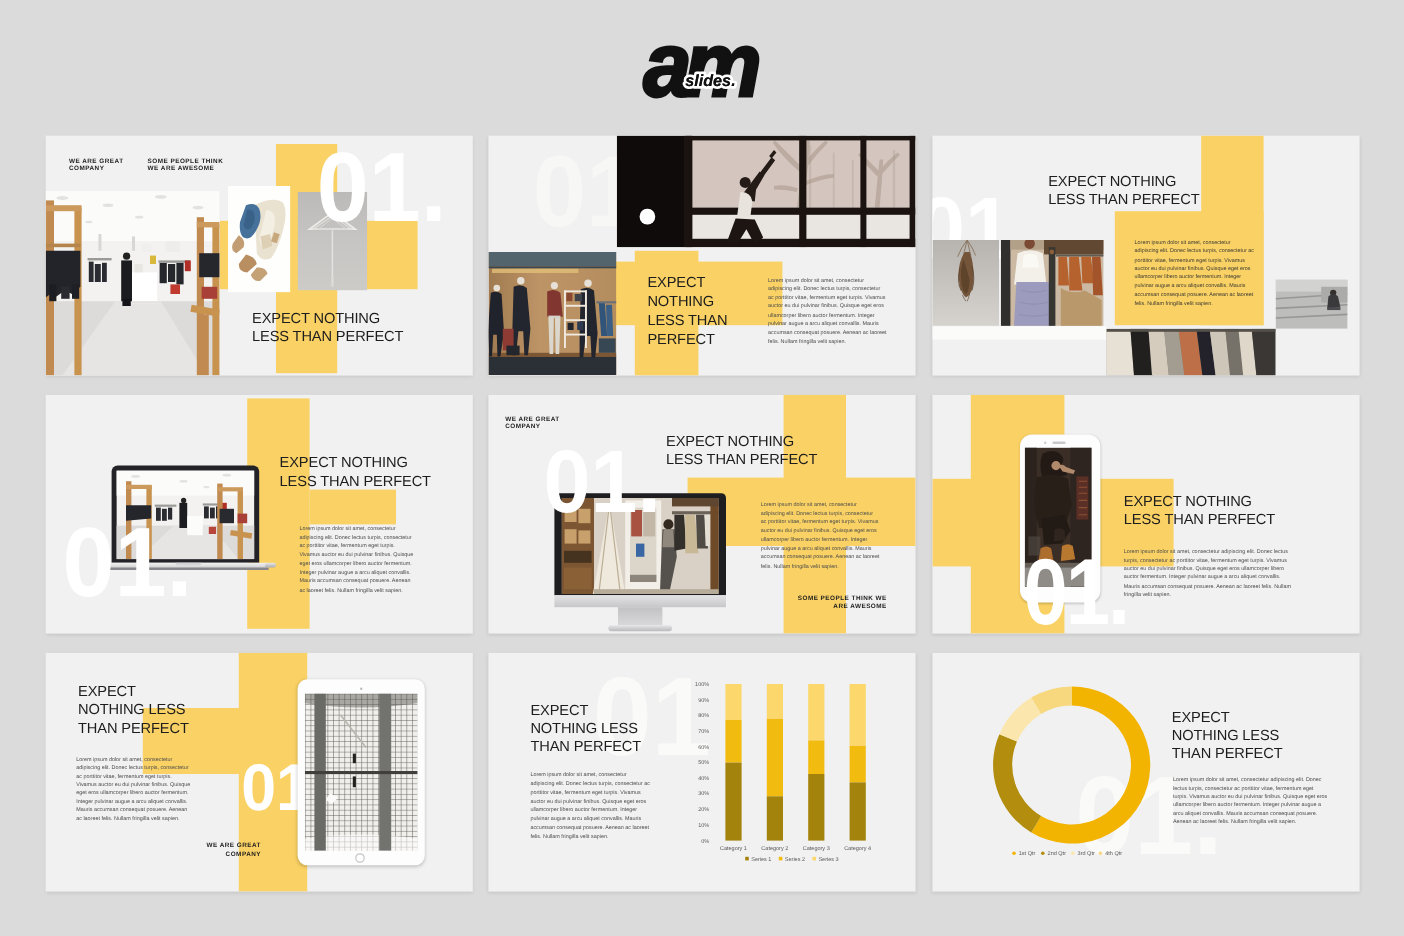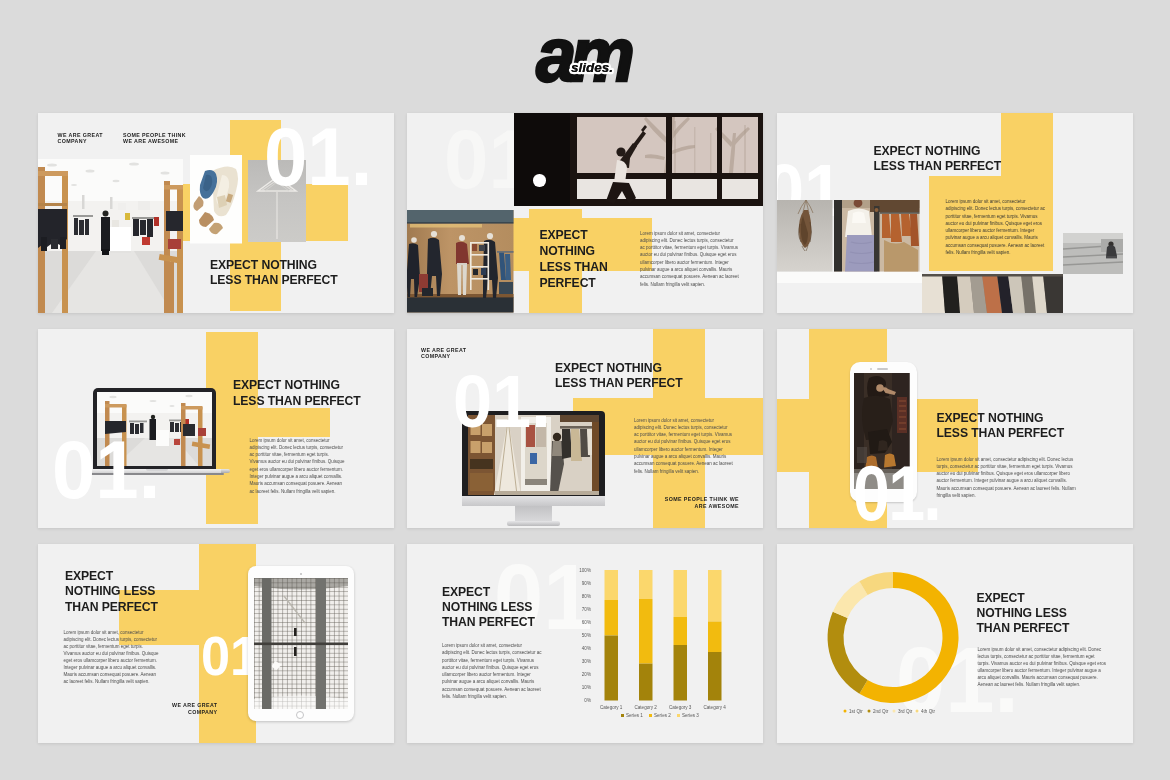--- a/index.html
+++ b/index.html
@@ -2,21 +2,21 @@
 <html><head>
 <meta charset="utf-8">
 <style>
   html,body{margin:0;padding:0;}
   body{width:1170px;height:780px;background:#dbdbdb;position:relative;overflow:hidden;
        font-family:"Liberation Sans", sans-serif;-webkit-font-smoothing:antialiased;}
   .slide{position:absolute;width:356px;height:200px;background:#f1f1f1;overflow:hidden;
          box-shadow:0 1px 3px rgba(0,0,0,0.10);}
   .yl{position:absolute;background:#f9d164;}
   .big01{position:absolute;font-weight:bold;color:#ffffff;letter-spacing:0px;line-height:1;transform:scaleX(0.95);transform-origin:0 0;}
-  .hd{position:absolute;font-weight:bold;color:#1d1d1d;font-size:12.2px;line-height:15.4px;letter-spacing:-0.1px;}
+  .hd{position:absolute;font-weight:normal;color:#1d1d1d;font-size:12.2px;line-height:15.4px;letter-spacing:-0.1px;}
   .lor{position:absolute;color:#4c4c4c;font-size:4.5px;line-height:7.3px;letter-spacing:0px;}
   .lab{position:absolute;font-weight:bold;color:#1d1d1d;font-size:5.3px;line-height:6.8px;letter-spacing:0.4px;}
   svg{display:block}
 </style>
 </head>
 <body>
 
 <div style="position:absolute;left:520px;top:25px;width:140px;height:70px;">
   <div style="position:absolute;left:16px;top:-14.5px;font-weight:bold;font-style:italic;color:#111;font-size:76px;letter-spacing:-6px;-webkit-text-stroke:2.5px #111;transform:scaleX(0.95);transform-origin:0 0;">am</div>
   <svg style="position:absolute;left:46px;top:30px;" width="70" height="26" viewBox="0 0 70 26">

